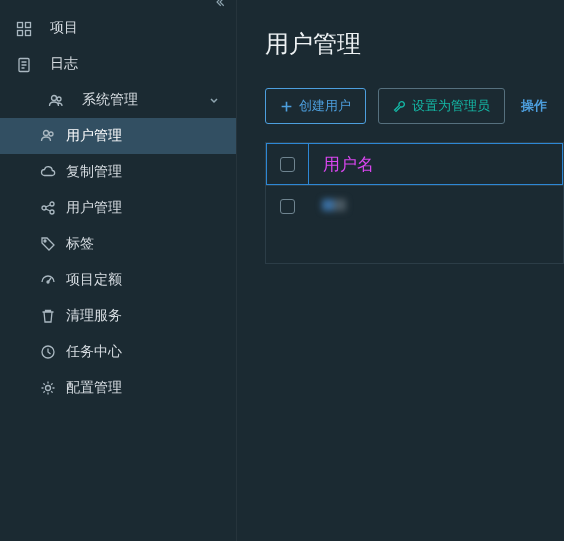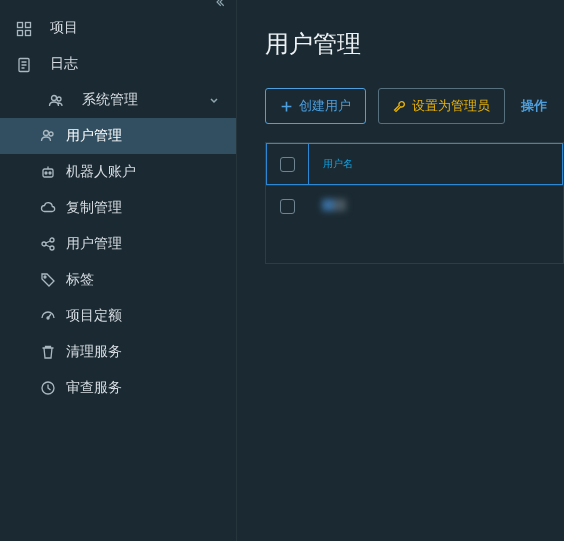--- a/index.html
+++ b/index.html
@@ -85,21 +85,21 @@
   padding: 8px 14px;
   border: 1px solid #4d9fde;
   background: transparent;
   color: #4d9fde;
   font-size: 13px;
   border-radius: 3px;
   cursor: pointer;
 }
 .btn.muted {
   border-color: #56707e;
-  color: #eab308;
+  color: #14b8a6;
 }
 .btn.text-only {
   border: none;
   padding: 8px 4px;
   font-weight: bold;
 }
 .btn-icon { width: 13px; height: 13px; display: inline-flex; }
 .table {
   border: 1px solid #2c3d47;
   min-width: 290px;
@@ -114,22 +114,22 @@
 .th-check {
   width: 42px;
   display: flex;
   align-items: center;
   justify-content: center;
   border-right: 1px solid #2d87d5;
   height: 100%;
 }
 .th-name {
   padding: 0 14px;
-  color: #0ea5e9;
-  font-size: 10px;
+  color: #d946ef;
+  font-size: 17px;
   flex: 1;
 }
 .table-row {
   display: flex;
   align-items: center;
   height: 42px;
   border-top: 1px solid #2c3d47;
 }
 .td-check {
   width: 42px;
@@ -214,31 +214,20 @@
     <span class="icon">
       <svg viewBox="0 0 16 16" fill="none" stroke="currentColor" stroke-width="1.3">
           <circle cx="6" cy="5" r="2.5"></circle>
           <circle cx="11" cy="6" r="2"></circle>
           <path d="M1.5 13c0-2.5 2-4 4.5-4s4.5 1.5 4.5 4"></path>
         </svg>
     </span>
     <span>用户管理</span>
   </div>
 
-  <div class="nav-sub">
-    <span class="icon">
-      <svg viewBox="0 0 16 16" fill="none" stroke="currentColor" stroke-width="1.3">
-          <rect x="3" y="5" width="10" height="8" rx="1.5"></rect>
-          <circle cx="6" cy="9" r="1" fill="currentColor"></circle>
-          <circle cx="10" cy="9" r="1" fill="currentColor"></circle>
-          <path d="M8 5V2.5"></path>
-        </svg>
-    </span>
-    <span>机器人账户</span>
-  </div>
 
 
   <div class="nav-sub">
     <span class="icon">
       <svg viewBox="0 0 16 16" fill="none" stroke="currentColor" stroke-width="1.3">
           <path d="M4.5 11.5a3 3 0 0 1 0-6 4 4 0 0 1 7.8 1A2.5 2.5 0 0 1 12 11.5z"></path>
         </svg>
     </span>
     <span>复制管理</span>
   </div>
@@ -286,23 +275,32 @@
     <span>清理服务</span>
   </div>
 
   <div class="nav-sub">
     <span class="icon">
       <svg viewBox="0 0 16 16" fill="none" stroke="currentColor" stroke-width="1.3">
           <circle cx="8" cy="8" r="6"></circle>
           <path d="M8 4.5V8l2.5 2"></path>
         </svg>
     </span>
-    <span>审查服务</span>
-  </div>
-
+    <span>任务中心</span>
+  </div>
+
+  <div class="nav-sub">
+    <span class="icon">
+      <svg viewBox="0 0 16 16" fill="none" stroke="currentColor" stroke-width="1.3">
+          <circle cx="8" cy="8" r="2.5"></circle>
+          <path d="M8 1.5v2M8 12.5v2M14.5 8h-2M3.5 8h-2M12.6 3.4l-1.4 1.4M4.8 11.2l-1.4 1.4M12.6 12.6l-1.4-1.4M4.8 4.8 3.4 3.4"></path>
+        </svg>
+    </span>
+    <span>配置管理</span>
+  </div>
 </div>
 
 <div class="main">
   <h1 class="page-title">用户管理</h1>
 
   <div class="toolbar">
     <button class="btn">
       <span class="btn-icon">
         <svg viewBox="0 0 12 12" fill="none" stroke="currentColor" stroke-width="1.5">
             <path d="M6 1.5v9M1.5 6h9"></path>

